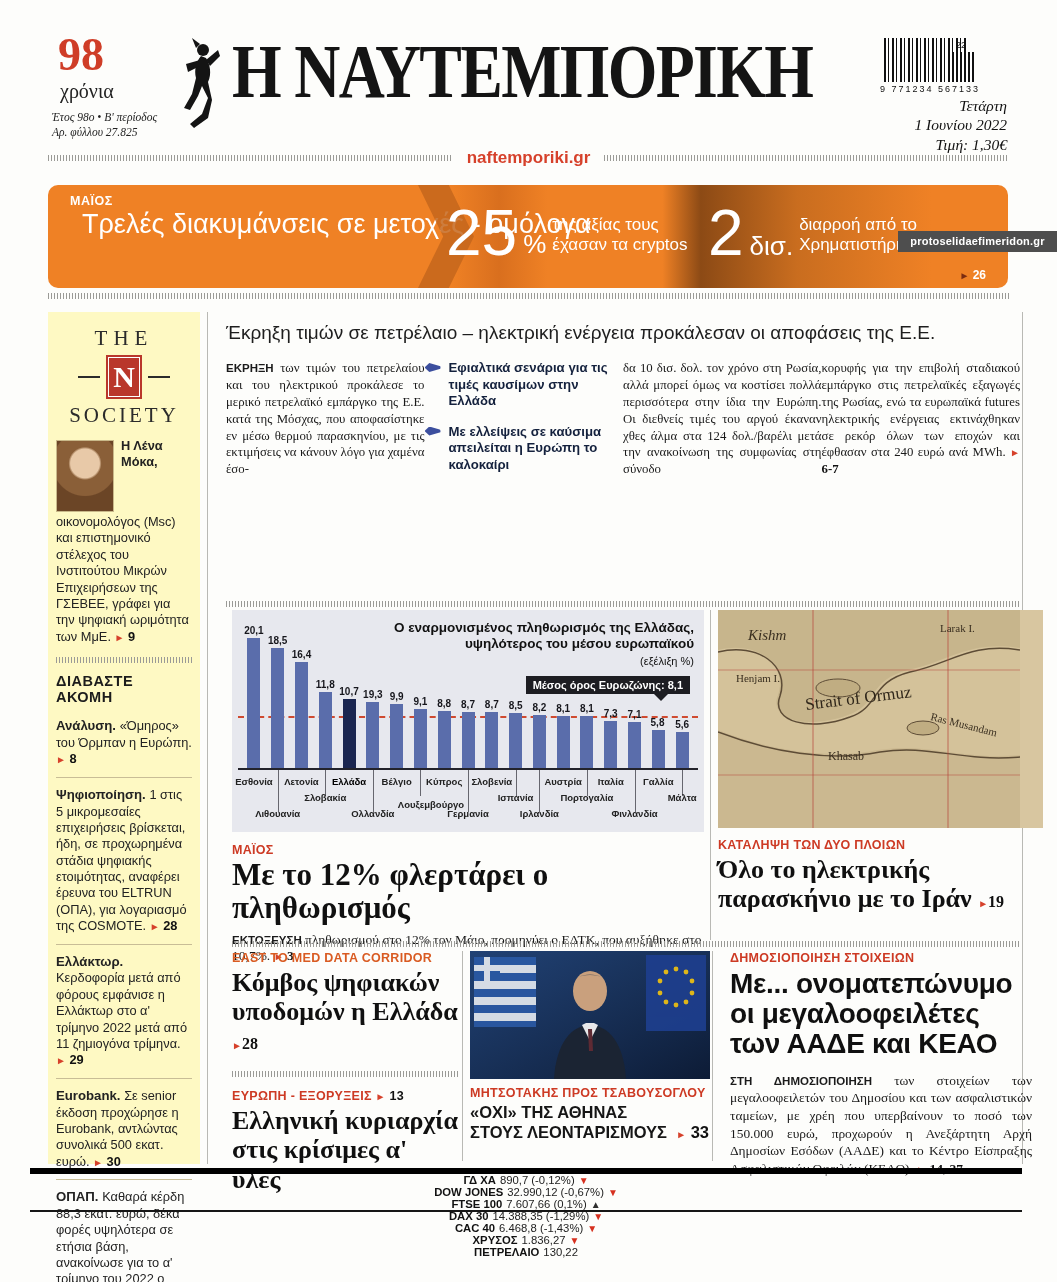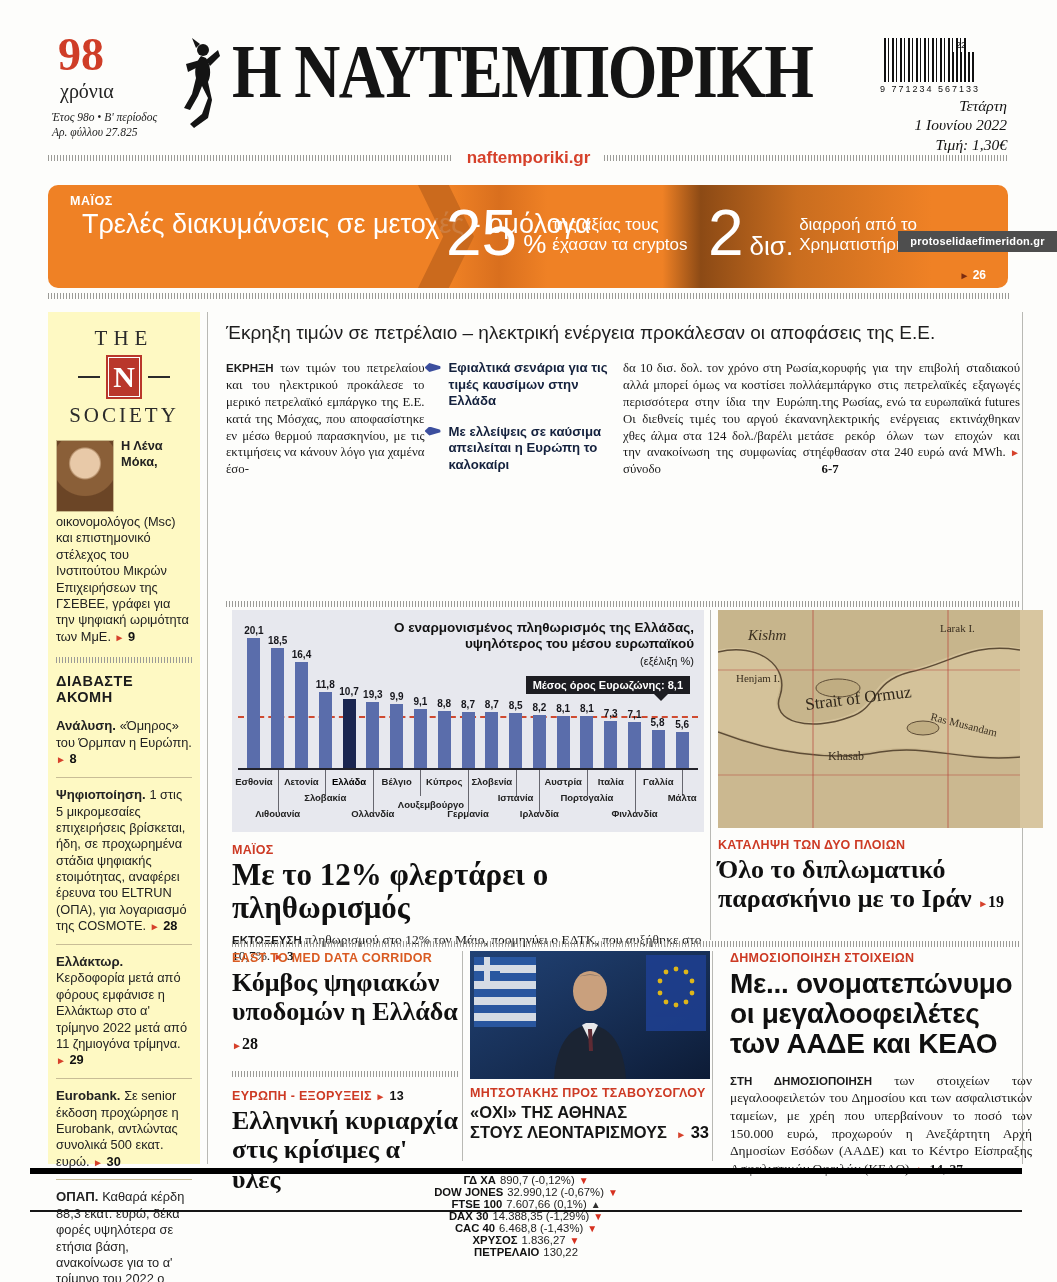--- a/index.html
+++ b/index.html
@@ -334,21 +334,21 @@
       <text x="18" y="72" font-family="Liberation Serif,serif" font-size="11" fill="#3a2f20">Henjam I.</text>
       <text x="88" y="100" font-family="Liberation Serif,serif" font-size="17" fill="#2f261a" transform="rotate(-7 88 100)">Strait of Ormuz</text>
       <text x="222" y="22" font-family="Liberation Serif,serif" font-size="11" fill="#3a2f20">Larak I.</text>
       <text x="212" y="110" font-family="Liberation Serif,serif" font-size="11" fill="#3a2f20" transform="rotate(14 212 110)">Ras Musandam</text>
       <text x="110" y="150" font-family="Liberation Serif,serif" font-size="12" fill="#3a2f20">Khasab</text>
     </svg>
   </div>
   <div class="iran">
     <div class="kicker">ΚΑΤΑΛΗΨΗ ΤΩΝ ΔΥΟ ΠΛΟΙΩΝ</div>
     <div class="story-head">
-      <div>Όλο το διπλωματικό</div>
+      <div>Όλο το ηλεκτρικής</div>
       <div><span>παρασκήνιο με το Ιράν</span> <span class="arr">►</span><span class="pg" style="font-size:16px;">19</span></div>
     </div>
   </div>
   <div class="stripesep lowdots"></div>
 
   <div class="col1">
     <div class="kicker orange">EAST TO MED DATA CORRIDOR</div>
     <div class="story-head">
       <div>Κόμβος ψηφιακών</div>
       <div><span>υποδομών η Ελλάδα</span> <span class="arr">►</span><span class="pg" style="font-size:16px;">28</span></div>

